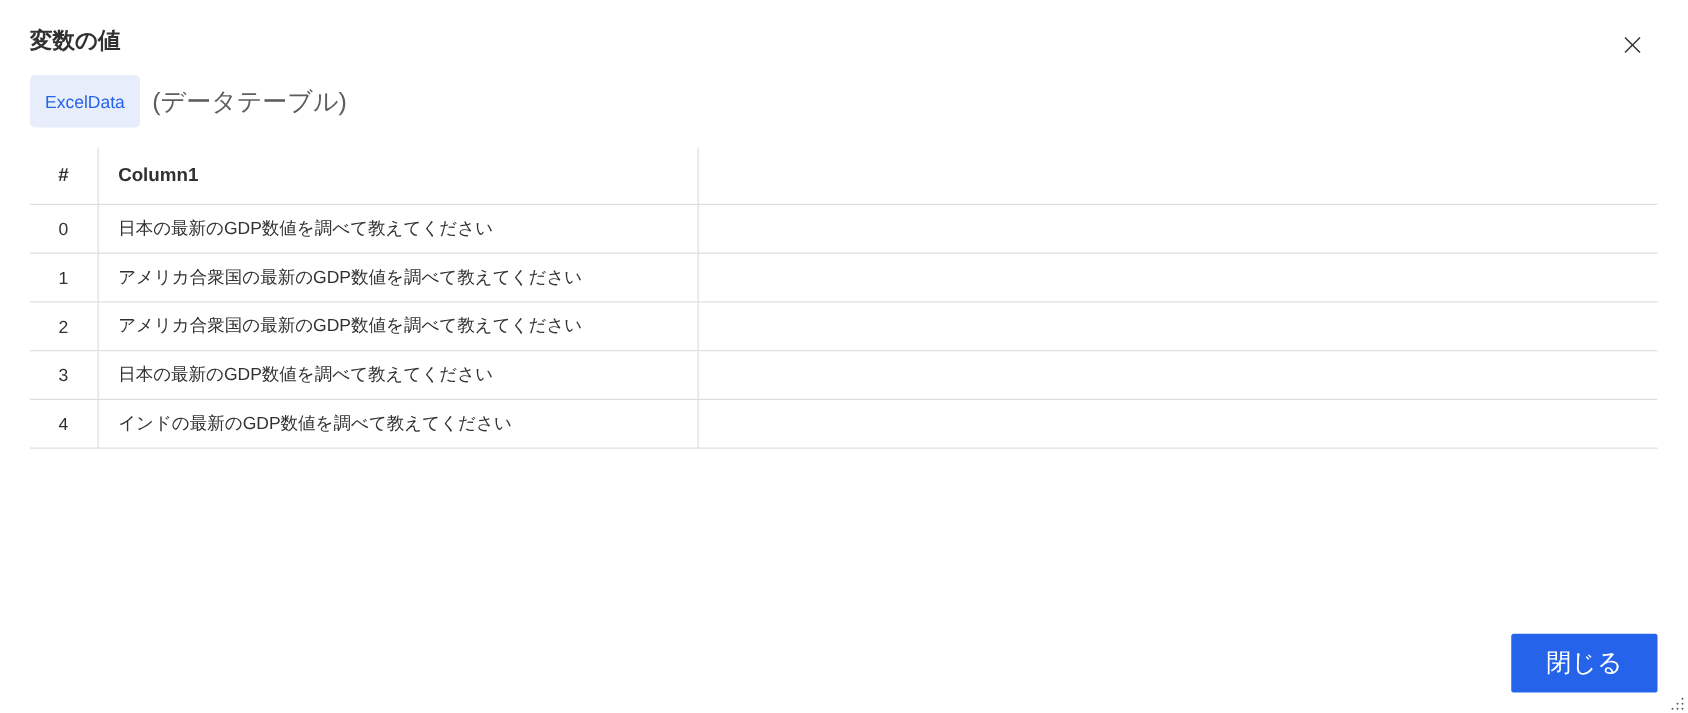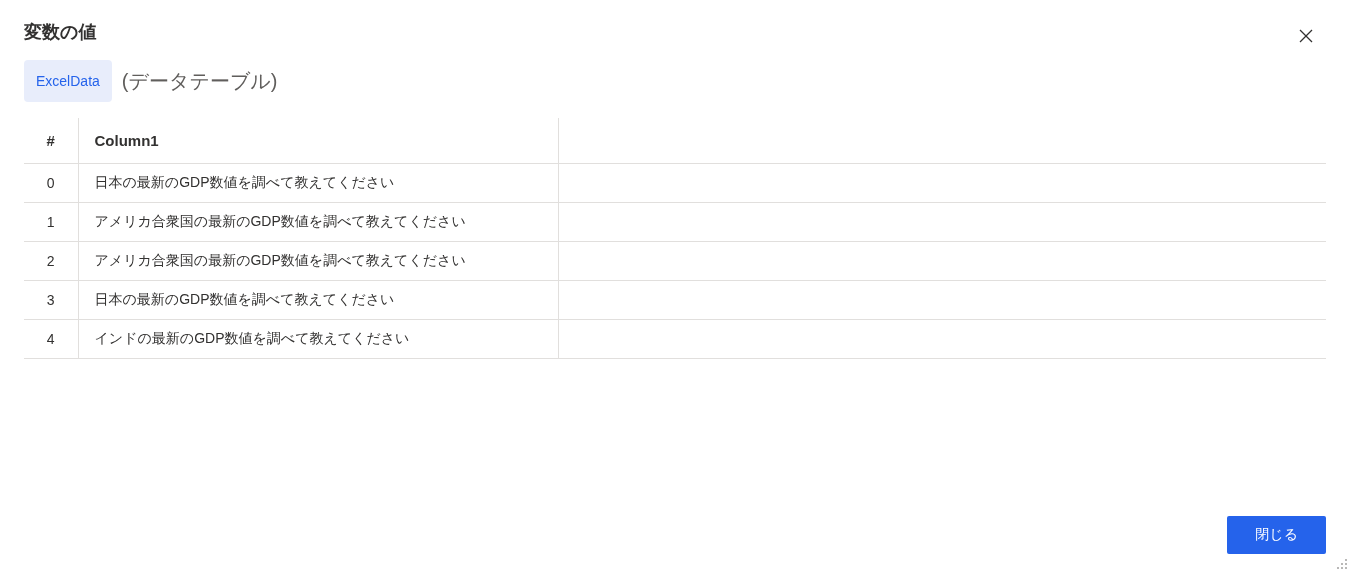--- a/index.html
+++ b/index.html
@@ -102,21 +102,21 @@
     .footer {
       position: absolute;
       bottom: 16px;
       right: 24px;
     }
     .close-button {
       background: #2563eb;
       color: #ffffff;
       border: none;
       padding: 10px 28px;
-      font-size: 14px;
+      font-size: 20px;
       font-weight: 400;
       border-radius: 2px;
       cursor: pointer;
       font-family: inherit;
     }
     .resize-handle {
       position: absolute;
       bottom: 2px;
       right: 2px;
       width: 12px;

